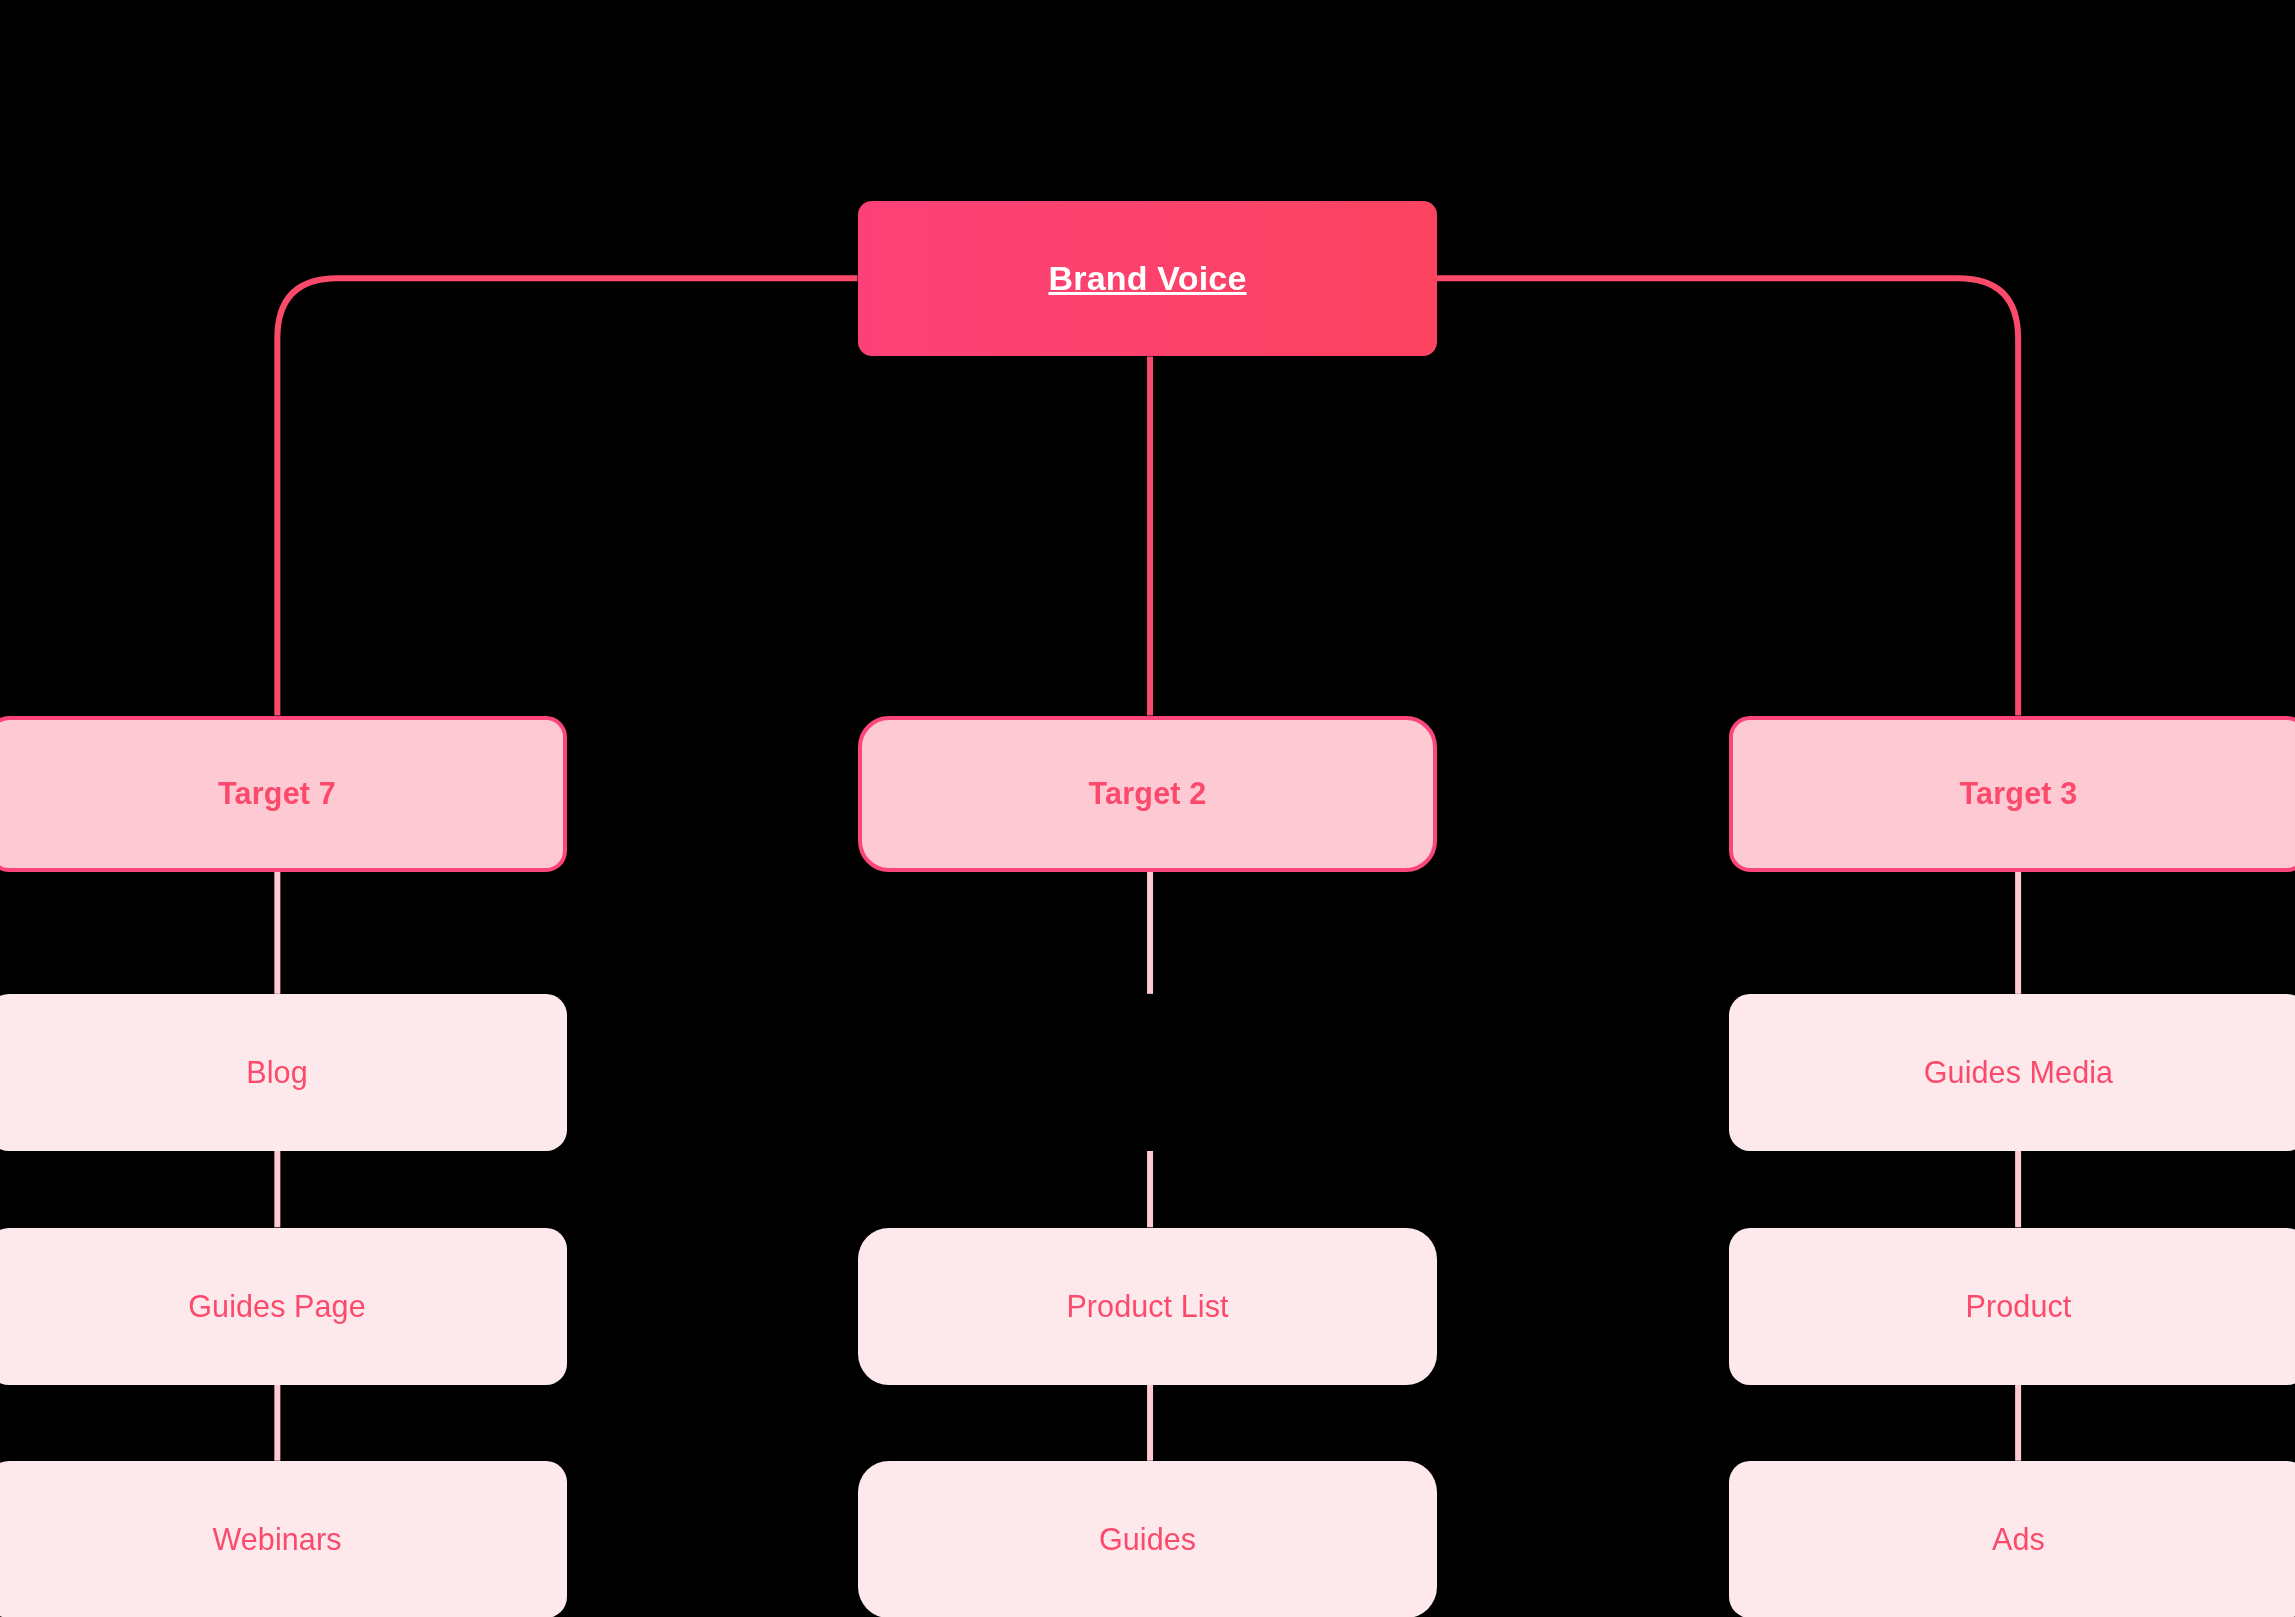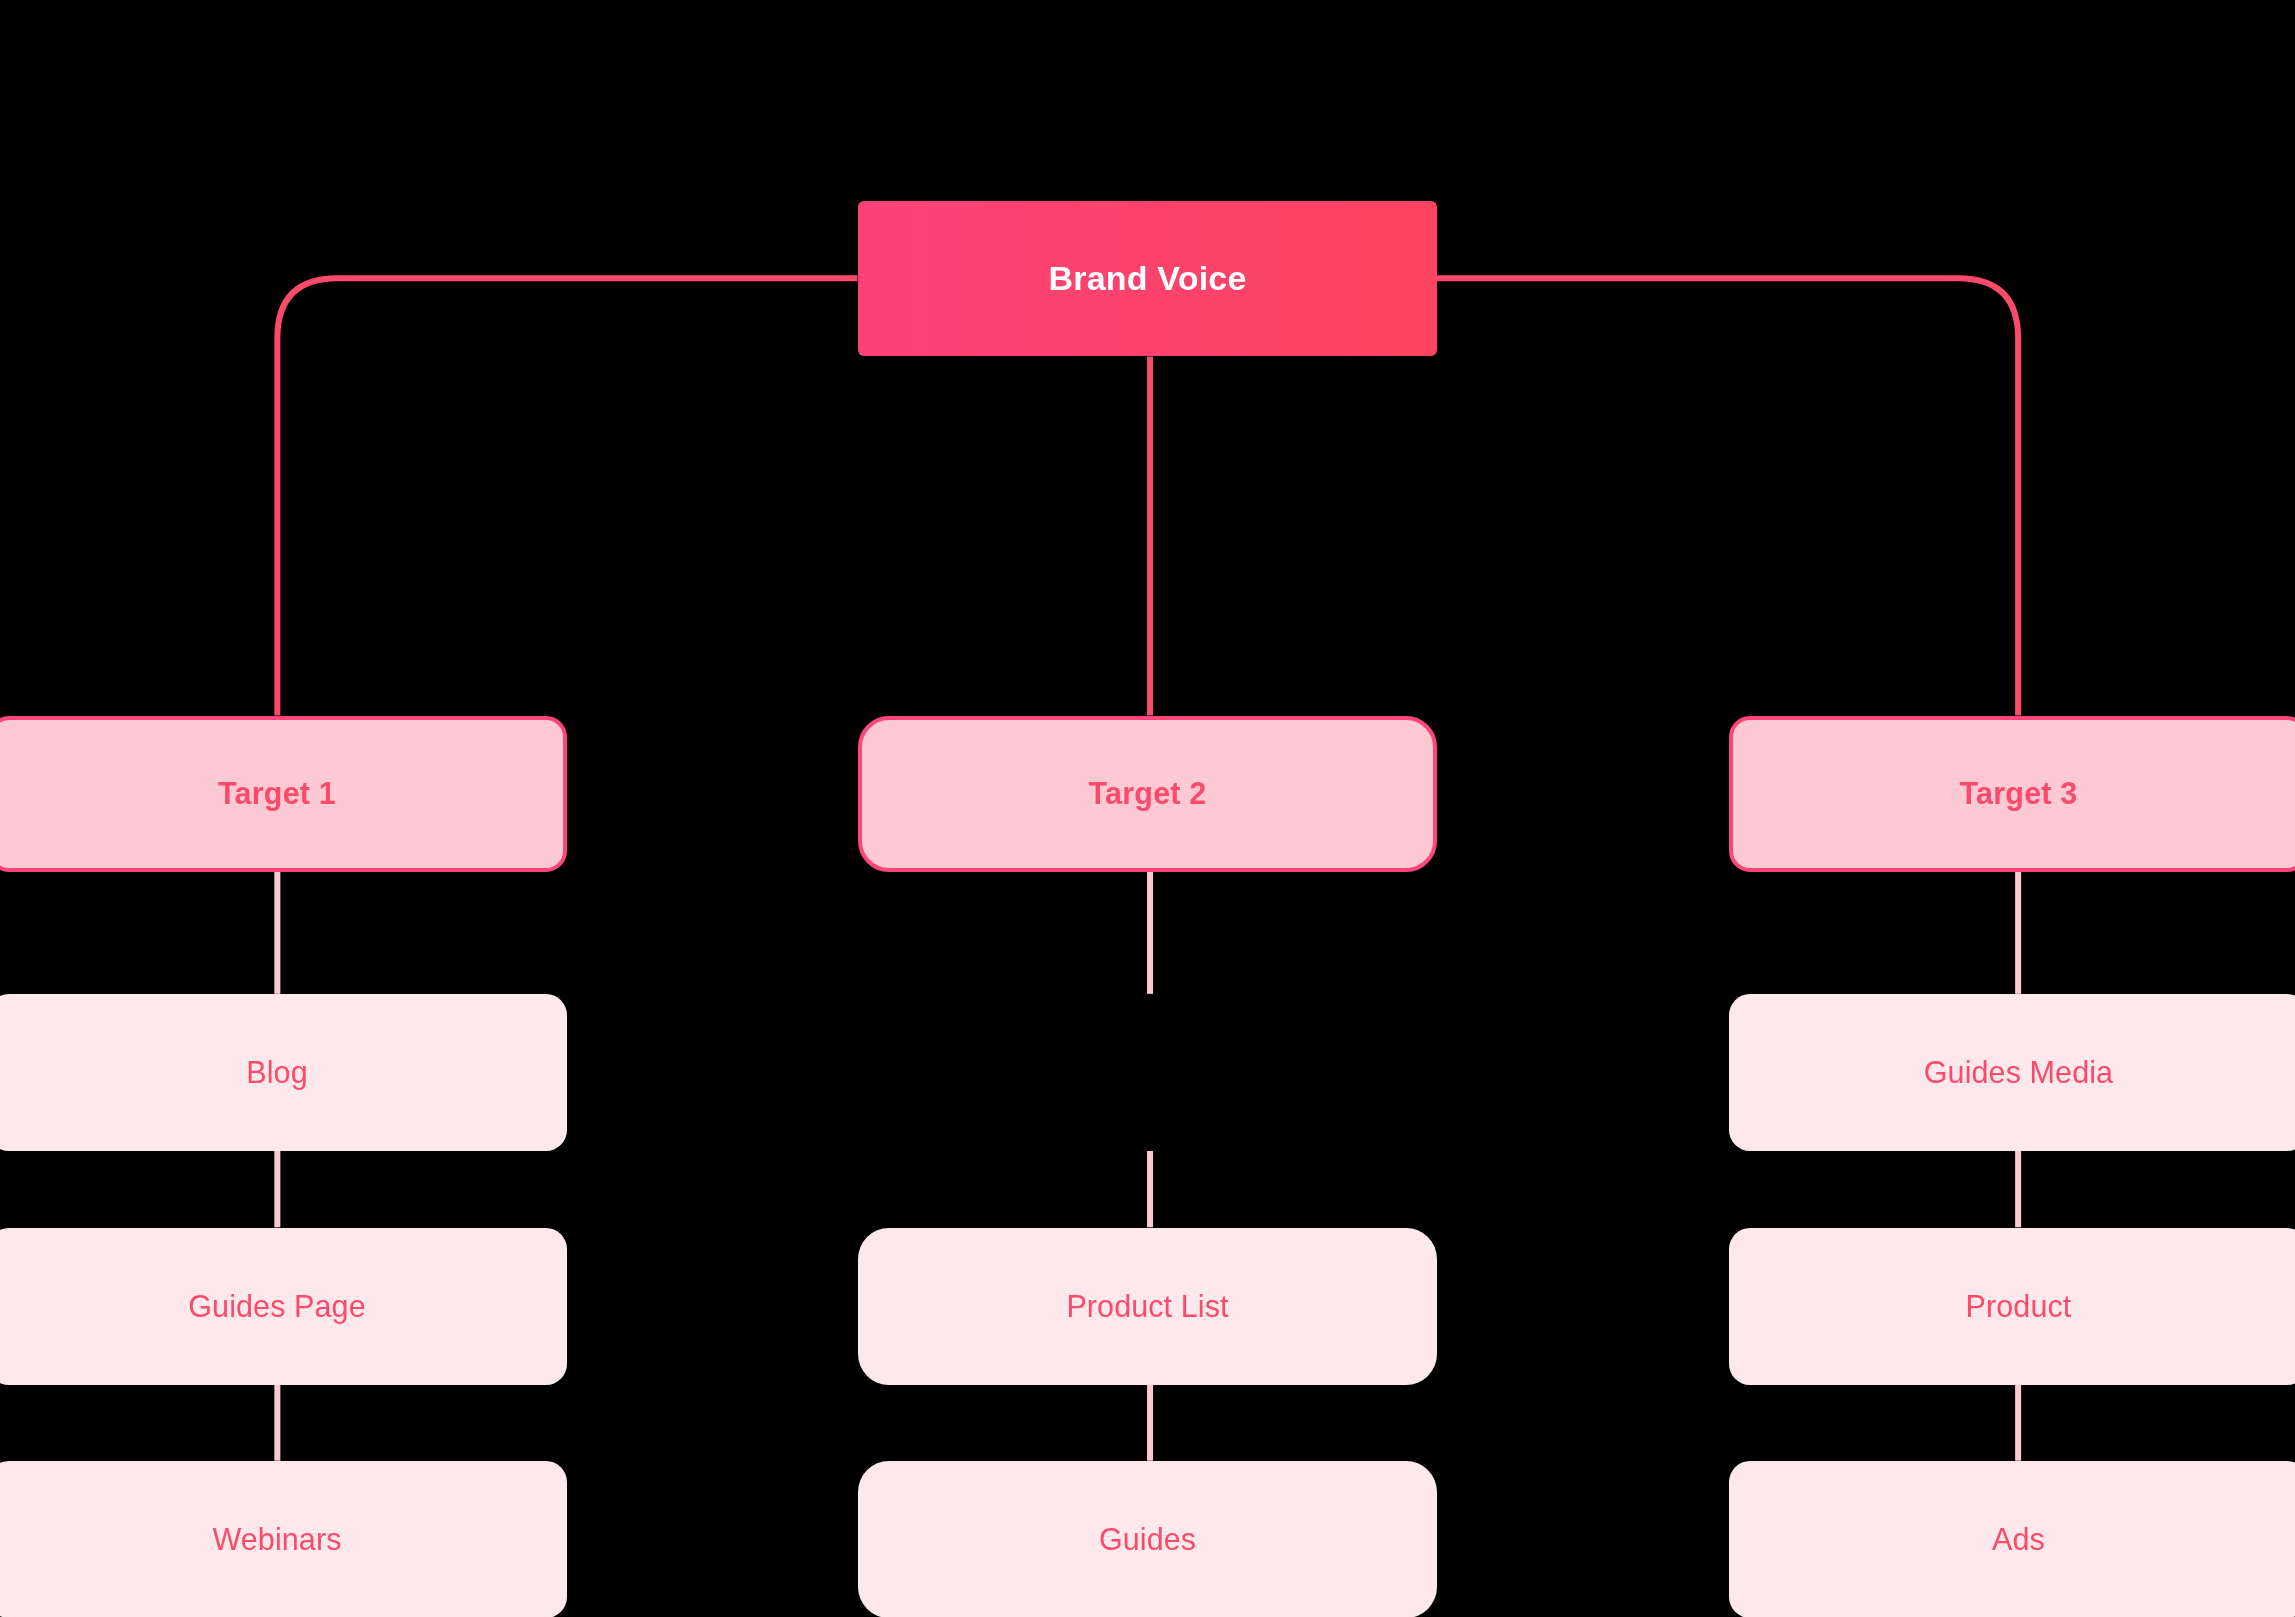--- a/index.html
+++ b/index.html
@@ -40,26 +40,27 @@
     text-align: center;
     line-height: 1.1;
     white-space: nowrap;
   }
 
   .node-root {
     left: 858px;
     top: 201px;
     width: 579px;
     height: 155px;
-    border-radius: 6px;
+    border-radius: 14px;
     background: linear-gradient(90deg, #FC4178 0%, #FC4360 100%);
     color: #FFFFFF;
     font-size: 34px;
     font-weight: 700;
     letter-spacing: 0.2px;
+    text-decoration: underline;
   }
 
   .node-target {
     top: 716px;
     width: 579px;
     height: 156px;
     border-radius: 21px;
     background: #FDC9D3;
     border: 4.2px solid #FC4679;
     color: #FB4A6B;
@@ -114,21 +115,21 @@
     <path d="M 4366 1885 L 4366 2150" fill="none" stroke="#FDC9D3" stroke-width="13"></path>
     <path d="M 4366 2490 L 4366 2655" fill="none" stroke="#FDC9D3" stroke-width="13"></path>
     <path d="M 4366 2995 L 4366 3160" fill="none" stroke="#FDC9D3" stroke-width="13"></path>
   </svg>
 
   <div class="node node-root">
     <span>Brand Voice</span>
   </div>
 
   <div class="node node-target col-1">
-    <span>Target 1</span>
+    <span>Target 7</span>
   </div>
 
   <div class="node node-target col-2">
     <span>Target 2</span>
   </div>
 
   <div class="node node-target col-3">
     <span>Target 3</span>
   </div>
 

